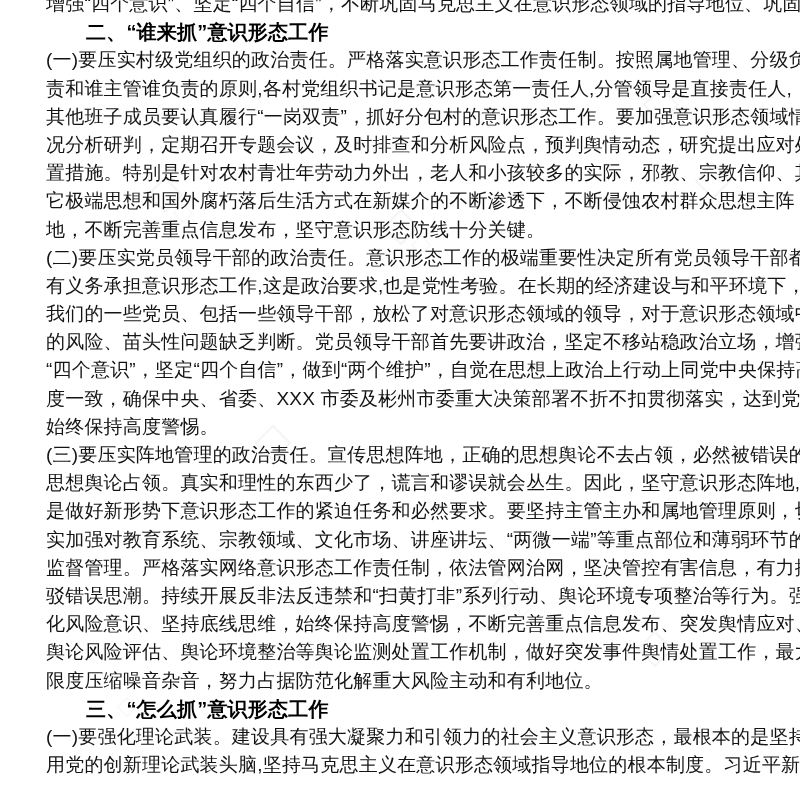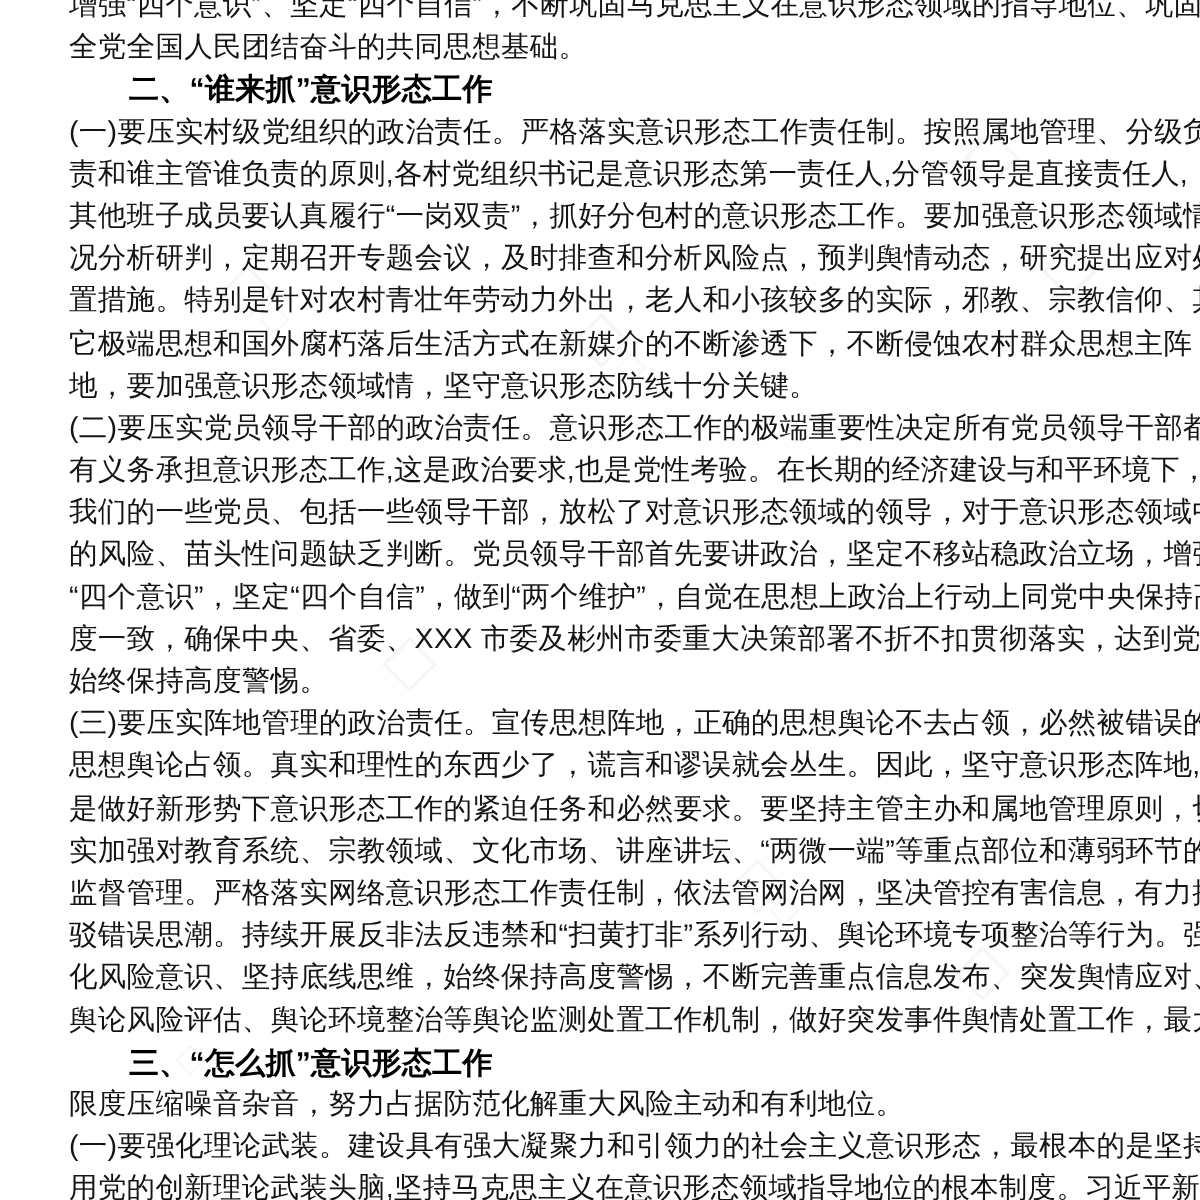--- a/index.html
+++ b/index.html
@@ -64,41 +64,40 @@
   <span class="wm" style="left:700px; top:168px;"></span>
   <span class="wm" style="left:492px; top:578px;"></span>
   <span class="wm small" style="left:516px; top:600px;"></span>
   <span class="wm" style="left:642px; top:636px;"></span>
   <span class="wm" style="left:260px; top:430px;"></span>
   <span class="wm small" style="left:120px; top:700px;"></span>
 </div>
 
 <div class="page">
     <div class="line">增强“四个意识”、坚定“四个自信”，不断巩固马克思主义在意识形态领域的指导地位、巩固</div>
-    <div class="line">全党全国人民团结奋斗的共同思想基础。</div>
     <div class="line heading">二、“谁来抓”意识形态工作</div>
     <div class="line">(一)要压实村级党组织的政治责任。严格落实意识形态工作责任制。按照属地管理、分级负</div>
     <div class="line">责和谁主管谁负责的原则,各村党组织书记是意识形态第一责任人,分管领导是直接责任人,</div>
     <div class="line">其他班子成员要认真履行“一岗双责”，抓好分包村的意识形态工作。要加强意识形态领域情</div>
     <div class="line">况分析研判，定期召开专题会议，及时排查和分析风险点，预判舆情动态，研究提出应对处</div>
     <div class="line">置措施。特别是针对农村青壮年劳动力外出，老人和小孩较多的实际，邪教、宗教信仰、其</div>
     <div class="line">它极端思想和国外腐朽落后生活方式在新媒介的不断渗透下，不断侵蚀农村群众思想主阵</div>
-    <div class="line">地，要加强意识形态领域情，坚守意识形态防线十分关键。</div>
+    <div class="line">地，不断完善重点信息发布，坚守意识形态防线十分关键。</div>
     <div class="line">(二)要压实党员领导干部的政治责任。意识形态工作的极端重要性决定所有党员领导干部都</div>
     <div class="line">有义务承担意识形态工作,这是政治要求,也是党性考验。在长期的经济建设与和平环境下，</div>
     <div class="line">我们的一些党员、包括一些领导干部，放松了对意识形态领域的领导，对于意识形态领域中</div>
     <div class="line">的风险、苗头性问题缺乏判断。党员领导干部首先要讲政治，坚定不移站稳政治立场，增强</div>
     <div class="line">“四个意识”，坚定“四个自信”，做到“两个维护”，自觉在思想上政治上行动上同党中央保持高</div>
     <div class="line">度一致，确保中央、省委、XXX 市委及彬州市委重大决策部署不折不扣贯彻落实，达到党性</div>
     <div class="line">始终保持高度警惕。</div>
     <div class="line">(三)要压实阵地管理的政治责任。宣传思想阵地，正确的思想舆论不去占领，必然被错误的</div>
     <div class="line">思想舆论占领。真实和理性的东西少了，谎言和谬误就会丛生。因此，坚守意识形态阵地,</div>
     <div class="line">是做好新形势下意识形态工作的紧迫任务和必然要求。要坚持主管主办和属地管理原则，切</div>
     <div class="line">实加强对教育系统、宗教领域、文化市场、讲座讲坛、“两微一端”等重点部位和薄弱环节的</div>
     <div class="line">监督管理。严格落实网络意识形态工作责任制，依法管网治网，坚决管控有害信息，有力批</div>
     <div class="line">驳错误思潮。持续开展反非法反违禁和“扫黄打非”系列行动、舆论环境专项整治等行为。强</div>
     <div class="line">化风险意识、坚持底线思维，始终保持高度警惕，不断完善重点信息发布、突发舆情应对、</div>
     <div class="line">舆论风险评估、舆论环境整治等舆论监测处置工作机制，做好突发事件舆情处置工作，最大</div>
+    <div class="line">限度压缩噪音杂音，努力占据防范化解重大风险主动和有利地位。</div>
     <div class="line heading">三、“怎么抓”意识形态工作</div>
-    <div class="line">限度压缩噪音杂音，努力占据防范化解重大风险主动和有利地位。</div>
     <div class="line">(一)要强化理论武装。建设具有强大凝聚力和引领力的社会主义意识形态，最根本的是坚持</div>
     <div class="line">用党的创新理论武装头脑,坚持马克思主义在意识形态领域指导地位的根本制度。习近平新</div>
   </div>
 
 </body></html>

